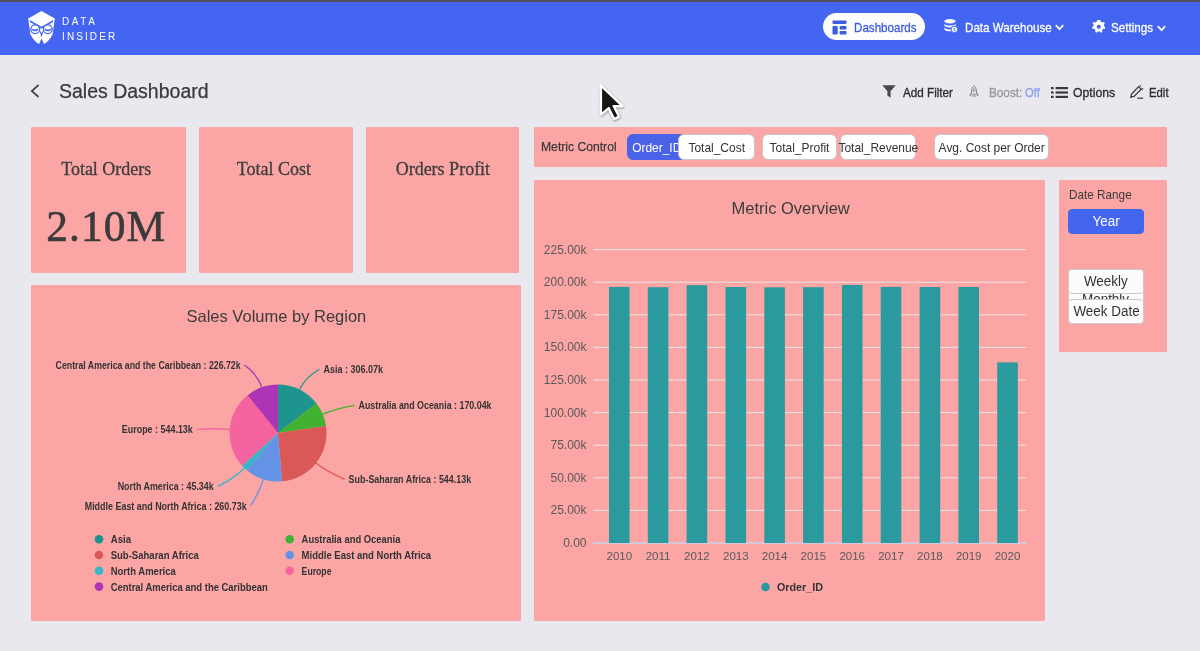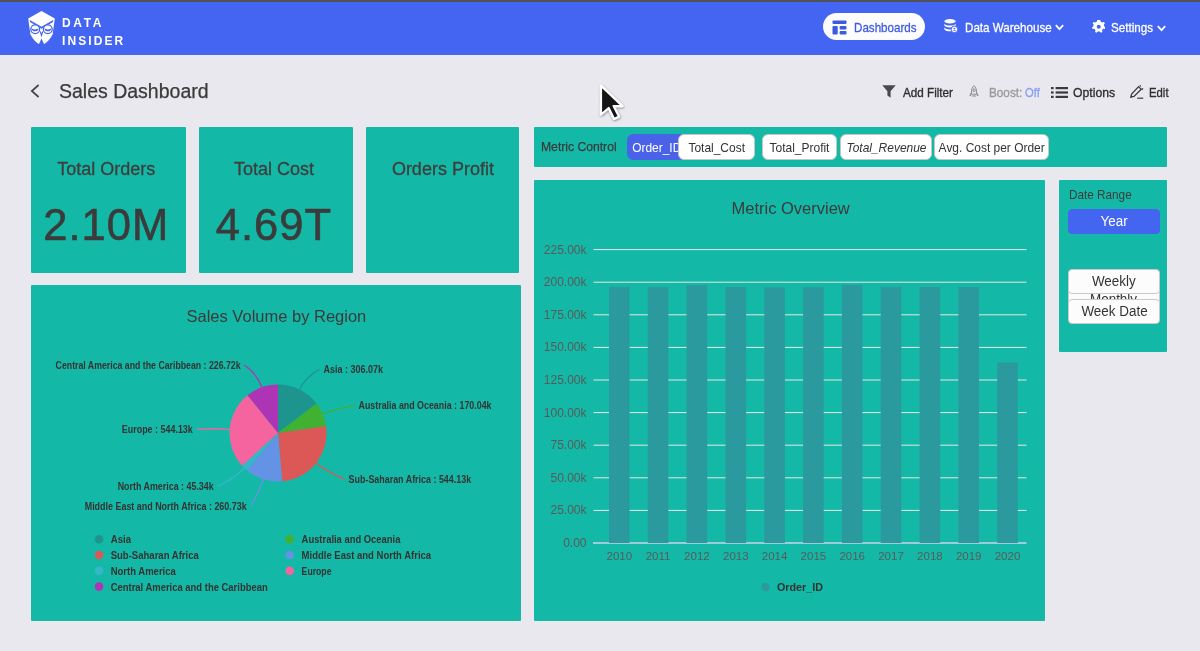--- a/index.html
+++ b/index.html
@@ -2,39 +2,39 @@
 <html><head>
 <meta charset="utf-8">
 <style>
 * { margin:0; padding:0; box-sizing:border-box; }
 html,body { width:1200px; height:651px; overflow:hidden; }
 body { font-family:"Liberation Sans", sans-serif; background:#e9e8ee; position:relative; }
 .abs { position:absolute; }
 #topline { left:0; top:0; width:1200px; height:2px; background:#505257; }
 #navbar { left:0; top:2px; width:1200px; height:53px; background:#4365f1; }
 .navtxt { color:#fff; font-size:13.5px; -webkit-text-stroke:0.3px currentColor; transform:scaleX(0.86); transform-origin:0 50%; white-space:nowrap; }
-.logotxt { color:#fff; font-size:12px; font-weight:700; letter-spacing:2.6px; white-space:nowrap; }
+.logotxt { color:#fff; font-size:10px; font-weight:400; letter-spacing:2.6px; white-space:nowrap; }
 #dashpill { left:823px; top:13px; width:102px; height:27px; background:#fcfcfc; border-radius:13.5px; }
 #pagetitle { left:59px; top:79.5px; font-size:19.5px; color:#3a3a3a; -webkit-text-stroke:0.25px currentColor; white-space:nowrap; }
 .tooltxt { position:absolute; font-size:13.5px; color:#2e2e2e; -webkit-text-stroke:0.35px currentColor; transform:scaleX(0.87); transform-origin:0 50%; white-space:nowrap; top:84.5px; }
-.card { position:absolute; background:#14b8a6; border-radius:1px; }
+.card { position:absolute; background:#fca5a5; border-radius:1px;font-family:Liberation Serif, serif; }
 .kpi { width:154.5px; height:146px; top:127px; text-align:center; padding-right:4px; }
 .kpi .t { font-size:18px; color:#3e3e3e; -webkit-text-stroke:0.3px currentColor; margin-top:31.5px; }
 .kpi .v { font-size:43.5px; color:#3b3b3b; -webkit-text-stroke:0.6px currentColor; margin-top:21px; letter-spacing:1px; }
 #metricbar { left:533.5px; top:127px; width:633.5px; height:40px; }
 .mlbl { position:absolute; left:541px; top:139px; font-size:13.5px; color:#3a3a3a; -webkit-text-stroke:0.25px currentColor; transform:scaleX(0.9); transform-origin:0 0; white-space:nowrap; }
 .mbtn { position:absolute; top:134.3px; height:26px; border:1px solid #c6c6c6; border-radius:6px; background:#fff; color:#333;
   font-size:13px; display:flex; align-items:center; justify-content:center; }
 .mbtn span { transform:scaleX(0.92); white-space:nowrap; }
 .mbtn.sel { background:#4a62e8; color:#fff; border-color:#4a62e8; }
 #piecard { left:31px; top:285px; width:490px; height:336px; }
 #chartcard { left:533.5px; top:180px; width:511.5px; height:441px; }
 #datecard { left:1059px; top:180px; width:108px; height:172px; }
 .dtitle { position:absolute; left:1069px; top:187px; font-size:13.5px; color:#3b3b3b; transform:scaleX(0.87); transform-origin:0 0; white-space:nowrap; }
-.dbtn { position:absolute; left:1068px; width:92px; height:25.5px; border:1px solid #c9c9c9; border-radius:4px;
+.dbtn { position:absolute; left:1068px; width:76px; height:25.5px; border:1px solid #c9c9c9; border-radius:4px;
   background:#fcfcfc; color:#333; font-size:14px; display:flex; align-items:center; justify-content:center; }
 .dbtn span { transform:scaleX(0.96); }
 .dbtn.sel { background:#4465ef; color:#fff; border-color:#4465ef; }
 .ctitle { position:absolute; font-size:16.5px; color:#3b3b3b; white-space:nowrap; }
 </style>
 </head>
 <body>
 <div class="abs" id="topline"></div>
 <div class="abs" id="navbar"></div>
 <svg class="abs" style="left:28px; top:11px;" width="27" height="33" viewBox="0 0 27 33">
@@ -113,38 +113,37 @@
     <path d="M8.2 13.2 H14.2" stroke="#3a3a3a" stroke-width="1.2"></path>
   </svg>
 <div class="tooltxt" style="left:1148.5px; transform:scaleX(0.84);">Edit</div>
 
 <div class="card kpi" style="left:31px;">
     <div class="t">Total Orders</div>
     <div class="v">2.10M</div>
   </div>
 <div class="card kpi" style="left:198.7px;">
     <div class="t">Total Cost</div>
-    <div class="v">4.69T</div>
   </div>
 <div class="card kpi" style="left:366.4px; width:153px; padding-right:0;">
     <div class="t">Orders Profit</div>
   </div>
 
 <div class="card" id="metricbar"></div>
 <div class="mlbl">Metric Control</div>
 <div class="mbtn sel" style="left:627.3px; width:58.5px;">
     <span>Order_ID</span>
   </div>
 <div class="mbtn" style="left:678px; width:77px;">
     <span>Total_Cost</span>
   </div>
 <div class="mbtn" style="left:762px; width:75px;">
     <span>Total_Profit</span>
   </div>
-<div class="mbtn" style="left:840px; width:92px;font-style:italic;">
+<div class="mbtn" style="left:840px; width:76px;">
     <span>Total_Revenue</span>
   </div>
 <div class="mbtn" style="left:934px; width:115px;">
     <span>Avg. Cost per Order</span>
   </div>
 
 <div class="card" id="piecard"></div>
 <div class="ctitle" style="left:186.5px; top:306.5px;">Sales Volume by Region</div>
 <svg class="abs" style="left:31px; top:335px;" width="490" height="286" id="piesvg">
     <path d="M247 98 L247.00 49.50 A48.5 48.5 0 0 1 285.50 68.50 Z" fill="#1e948e"></path>

